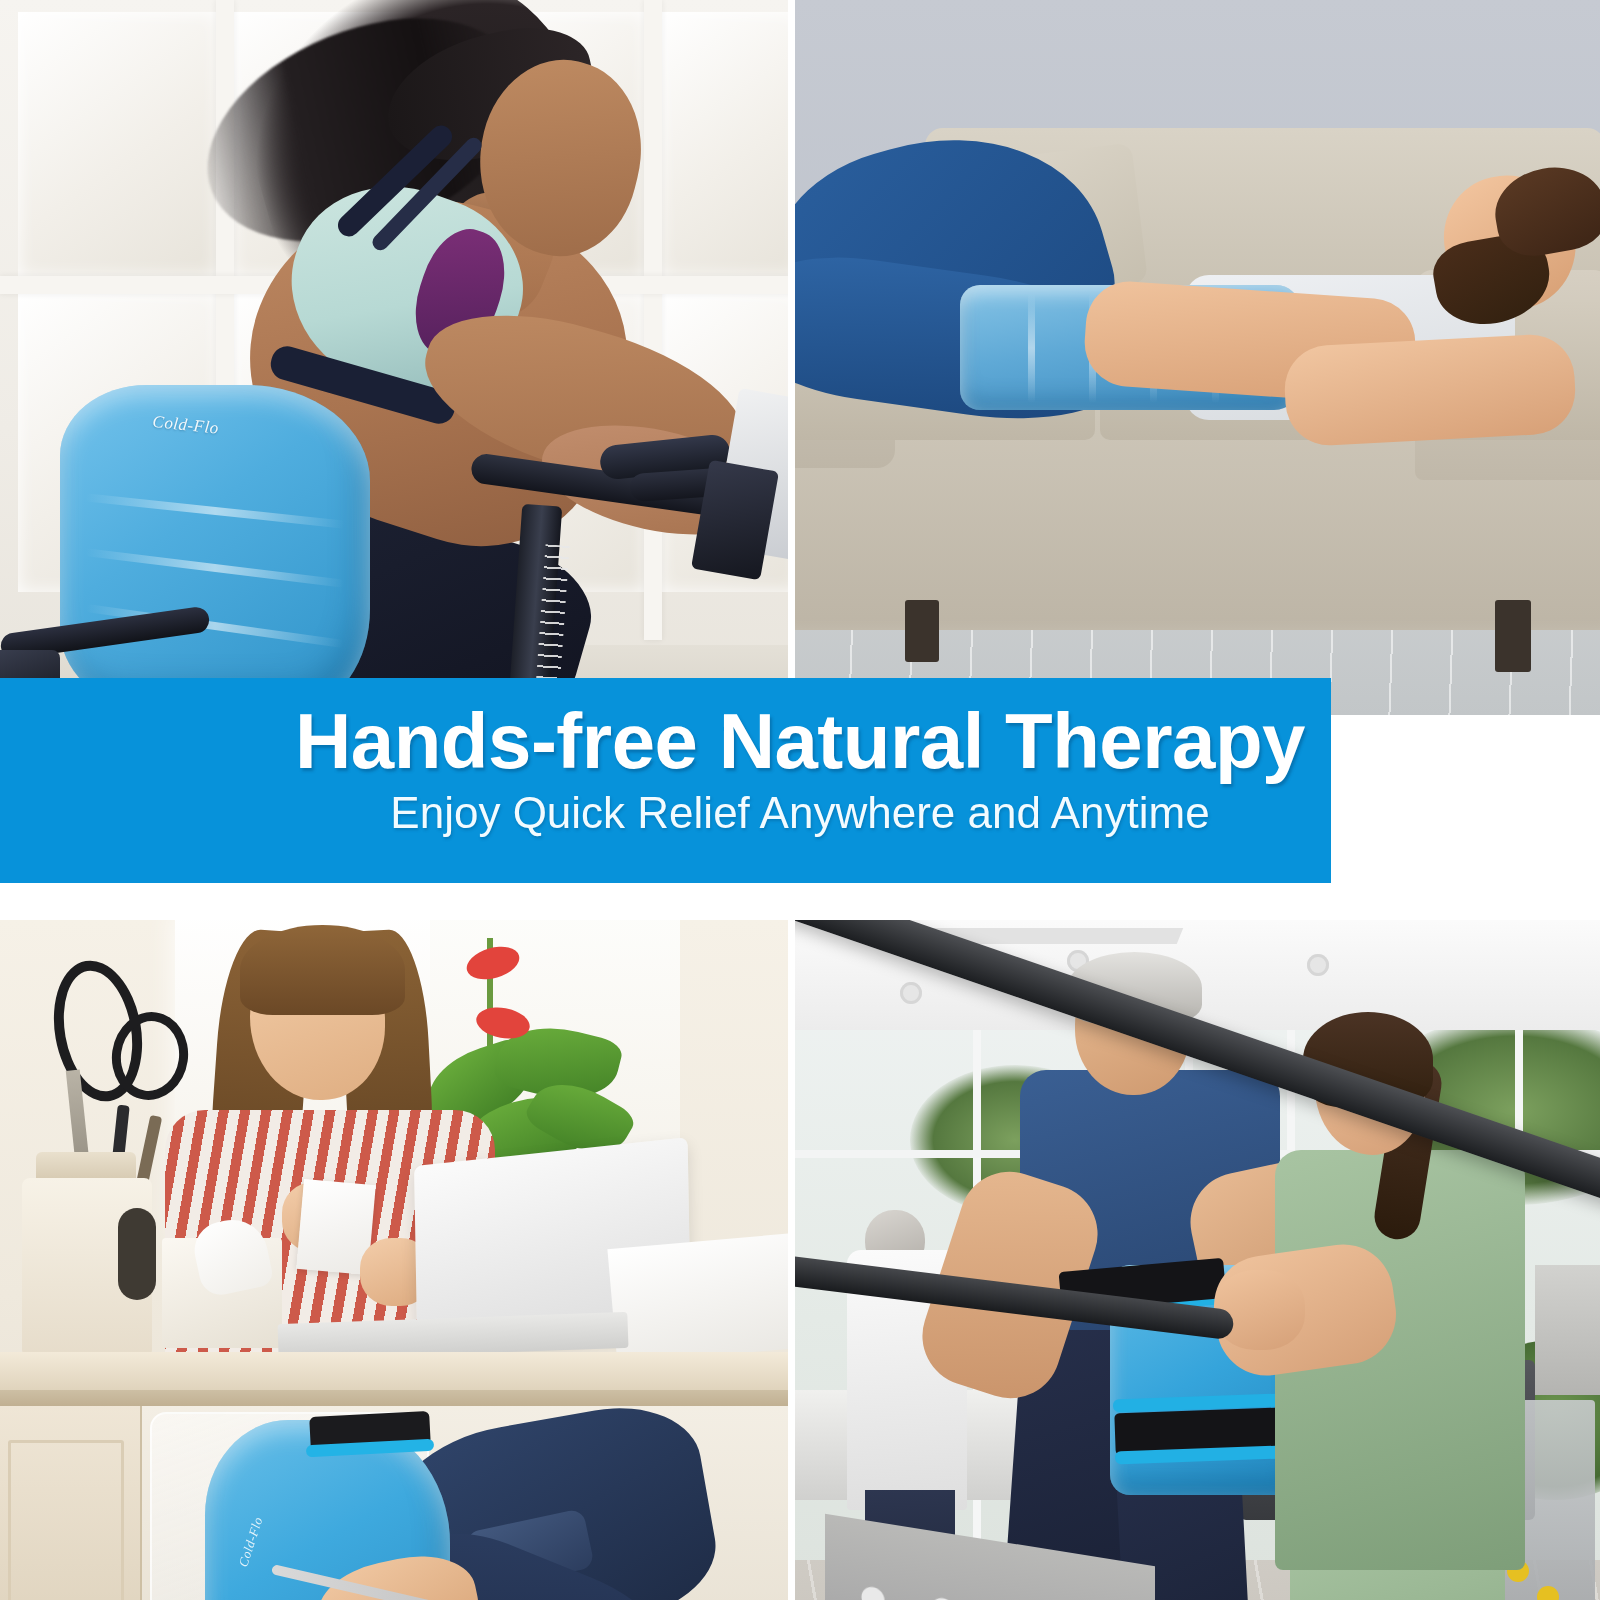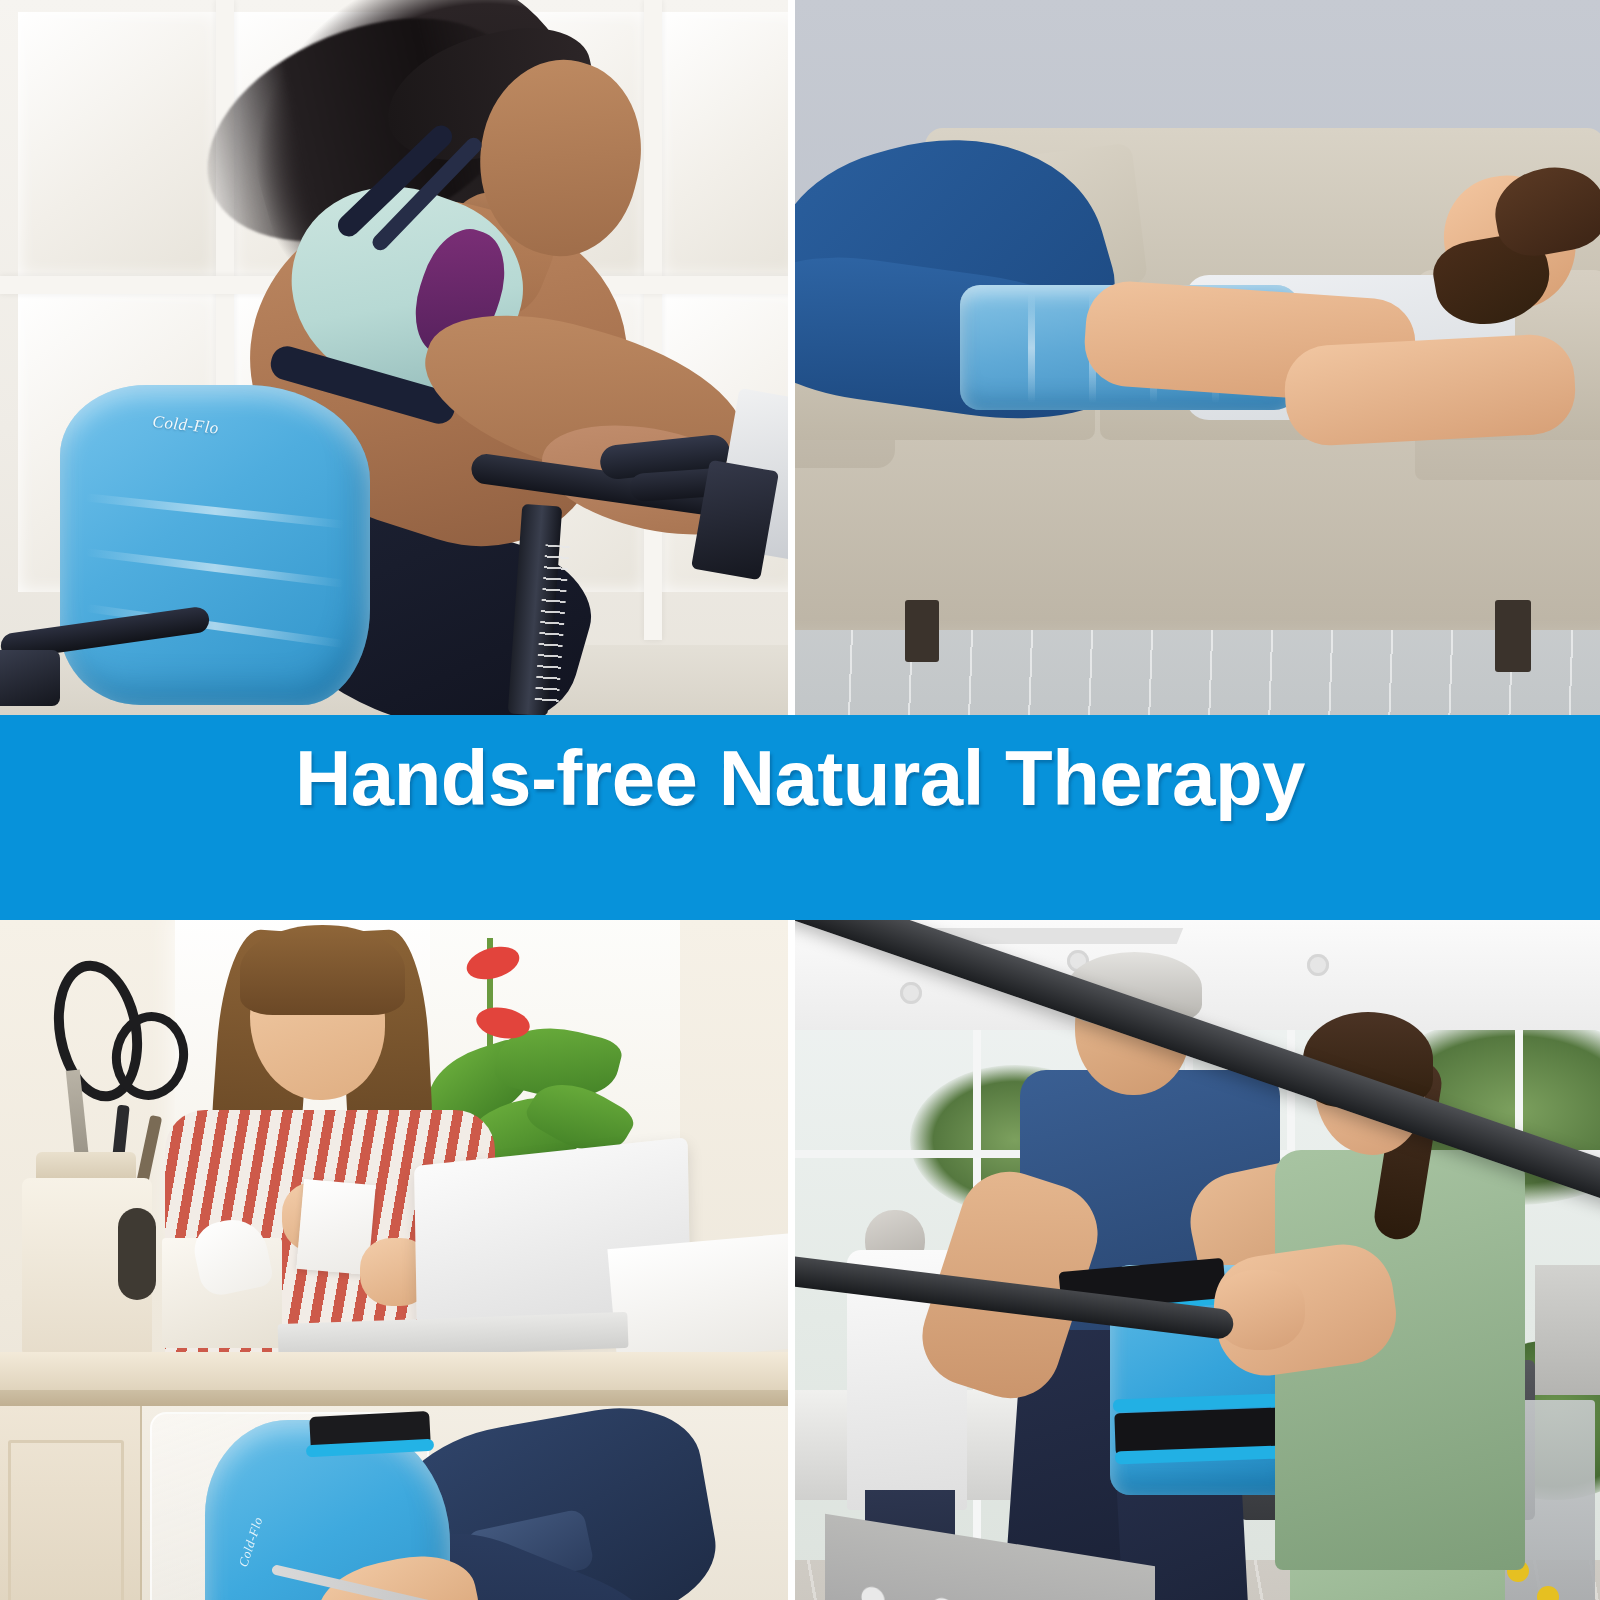--- a/index.html
+++ b/index.html
@@ -334,21 +334,21 @@
   .br-bed{position:absolute;left:-10px;top:470px;width:240px;height:110px;
       background:linear-gradient(180deg,#f0f0ee,#d0d0ce);border-radius:4px;}
   .br-chair{position:absolute;top:440px;width:120px;height:160px;
       background:linear-gradient(180deg,#55575c,#383a3e);border-radius:6px;}
   .br-gym{position:absolute;left:690px;top:480px;width:110px;height:250px;
       background:linear-gradient(180deg,rgba(200,203,205,.9),rgba(160,163,166,.9));border-radius:4px;}
   .br-weight{position:absolute;width:22px;height:22px;background:#e6c021;border-radius:50%;}
 
   
   #banner{
-    position:absolute;left:0;top:715px;width:1600px;height:205px;
+    position:absolute;left:0;top:678px;width:1331px;height:205px;
     background:#0792da;display:block;
   }
   #headline{
     position:absolute;left:0;top:22px;width:1600px;text-align:center;
     color:#ffffff;font-size:78px;line-height:82px;font-weight:bold;
     letter-spacing:-0.5px;white-space:nowrap;
     text-shadow:2px 3px 3px rgba(0,60,105,.35);
   }
   #subheadline{
     position:absolute;left:0;top:110px;width:1600px;text-align:center;
@@ -571,15 +571,16 @@
 
       <div class="br-railpanel"></div>
       <div class="br-holes"></div>
       <div class="br-rail2"></div>
       <div class="br-rail"></div>
     </div>
   </div>
 
   <div id="banner" style="background: rgb(7, 146, 218);">
     <div id="headline" style="color: rgb(255, 255, 255);">Hands-free Natural Therapy</div>
+    <div id="subheadline" style="color: rgb(242, 251, 255);">Enjoy Quick Relief Anywhere and Anytime</div>
   </div>
 
 </div>
 
 </body></html>

